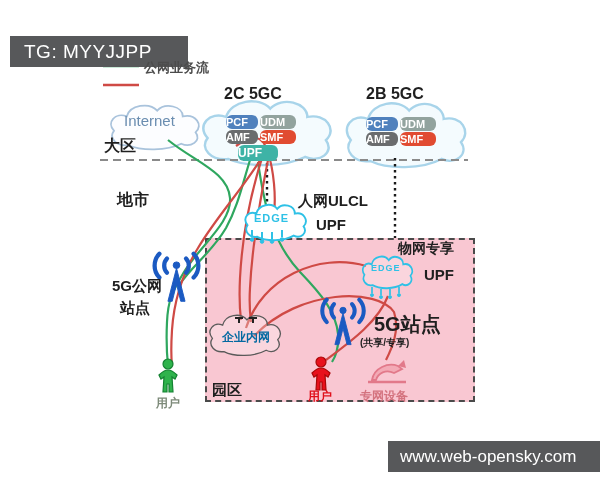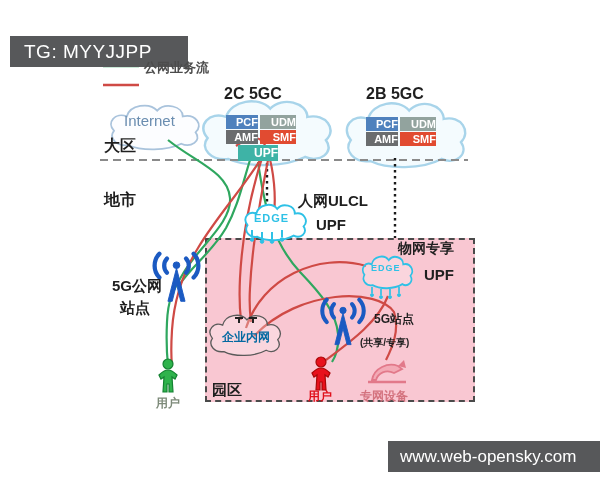--- a/index.html
+++ b/index.html
@@ -7,22 +7,22 @@
           font-family:"Liberation Sans","DejaVu Sans",sans-serif;}
   .abs{position:absolute;}
   .badge{left:10px;top:8px;width:178px;height:31px;background:#57585a;color:#fff;
          font-size:19px;line-height:31px;padding-left:14px;box-sizing:border-box;letter-spacing:.5px;margin-top:28px;}
   .watermark{left:388px;top:441px;width:212px;height:31px;background:#57585a;color:#fff;
          font-size:17px;line-height:31px;padding-left:12px;box-sizing:border-box;}
   .campus-zone{left:205px;top:238px;width:270px;height:164px;background:#f9c7d2;
          border:2px dashed #4a4a4a;box-sizing:border-box;}
   .lbl{color:#1f1f1f;font-weight:700;white-space:nowrap;}
   .legend-lbl{font-size:13px;font-weight:600;color:#4c4c4c;}
-  .nfv{position:absolute;color:#fff;font-weight:700;font-size:11px;text-align:right;
-       line-height:14px;height:14px;}
+  .nfv{position:absolute;color:#fff;font-weight:700;font-size:11px;text-align:left;
+       line-height:14px;height:14px;border-radius:6px;}
   .svg-layer{left:0;top:0;pointer-events:none;}
 </style>
 </head>
 <body>
 
 <div class="canvas">
 
   <div class="abs campus-zone"></div>
 
   <svg class="abs svg-layer" width="600" height="480">
@@ -127,21 +127,21 @@
   <div class="abs badge">TG: MYYJJPP</div>
   <div class="abs legend-lbl" style="left:144px;top:59px;">公网业务流</div>
 
   <div class="abs watermark">www.web-opensky.com</div>
 
   <div class="abs lbl" style="left:224px;top:85px;font-size:16px;">2C 5GC</div>
   <div class="abs lbl" style="left:366px;top:85px;font-size:16px;">2B 5GC</div>
   <div class="abs" style="left:124px;top:112px;font-size:15px;color:#6a8db0;">Internet</div>
 
   <div class="abs lbl" style="left:104px;top:136px;font-size:16px;">大区</div>
-  <div class="abs lbl" style="left:104px;top:190px;font-size:16px;">地市</div>
+  <div class="abs lbl" style="left:117px;top:190px;font-size:16px;">地市</div>
   <div class="abs lbl" style="left:212px;top:381px;font-size:15px;">园区</div>
 
   <div class="nfv" style="left:226px;top:115px;width:32px;background:#4f81bd;">PCF</div>
   <div class="nfv" style="left:260px;top:115px;width:36px;background:#92a39e;">UDM</div>
   <div class="nfv" style="left:226px;top:130px;width:32px;background:#6a6c6e;">AMF</div>
   <div class="nfv" style="left:260px;top:130px;width:36px;background:#e14b31;">SMF</div>
   <div class="nfv" style="left:238px;top:145px;width:40px;height:16px;line-height:16px;font-size:12px;background:#3eb3a6;">UPF</div>
 
   <div class="nfv" style="left:366px;top:117px;width:32px;background:#4f81bd;">PCF</div>
   <div class="nfv" style="left:400px;top:117px;width:36px;background:#92a39e;">UDM</div>
@@ -152,21 +152,21 @@
   <div class="abs" style="left:371px;top:263px;font-size:9px;font-weight:700;color:#2ec1e6;letter-spacing:1px;">EDGE</div>
 
   <div class="abs lbl" style="left:298px;top:192px;font-size:15px;">人网ULCL</div>
   <div class="abs lbl" style="left:316px;top:216px;font-size:15px;">UPF</div>
 
   <div class="abs lbl" style="left:398px;top:240px;font-size:14px;">物网专享</div>
   <div class="abs lbl" style="left:424px;top:266px;font-size:15px;">UPF</div>
 
   <div class="abs lbl" style="left:112px;top:277px;font-size:15px;">5G公网</div>
   <div class="abs lbl" style="left:120px;top:299px;font-size:15px;">站点</div>
-  <div class="abs lbl" style="left:374px;top:311px;font-size:12px;">5G站点</div>
+  <div class="abs lbl" style="left:374px;top:311px;font-size:20px;">5G站点</div>
   <div class="abs lbl" style="left:360px;top:336px;font-size:10px;">(共享/专享)</div>
 
   <div class="abs" style="left:222px;top:329px;font-size:12px;font-weight:600;color:#0369a1;">企业内网</div>
 
   <div class="abs" style="left:156px;top:395px;font-size:12px;font-weight:600;color:#7d8a79;">用户</div>
   <div class="abs" style="left:308px;top:388px;font-size:12px;font-weight:600;color:#e0101c;">用户</div>
   <div class="abs" style="left:360px;top:388px;font-size:12px;font-weight:600;color:#d4737f;">专网设备</div>
 
 </div>
 

